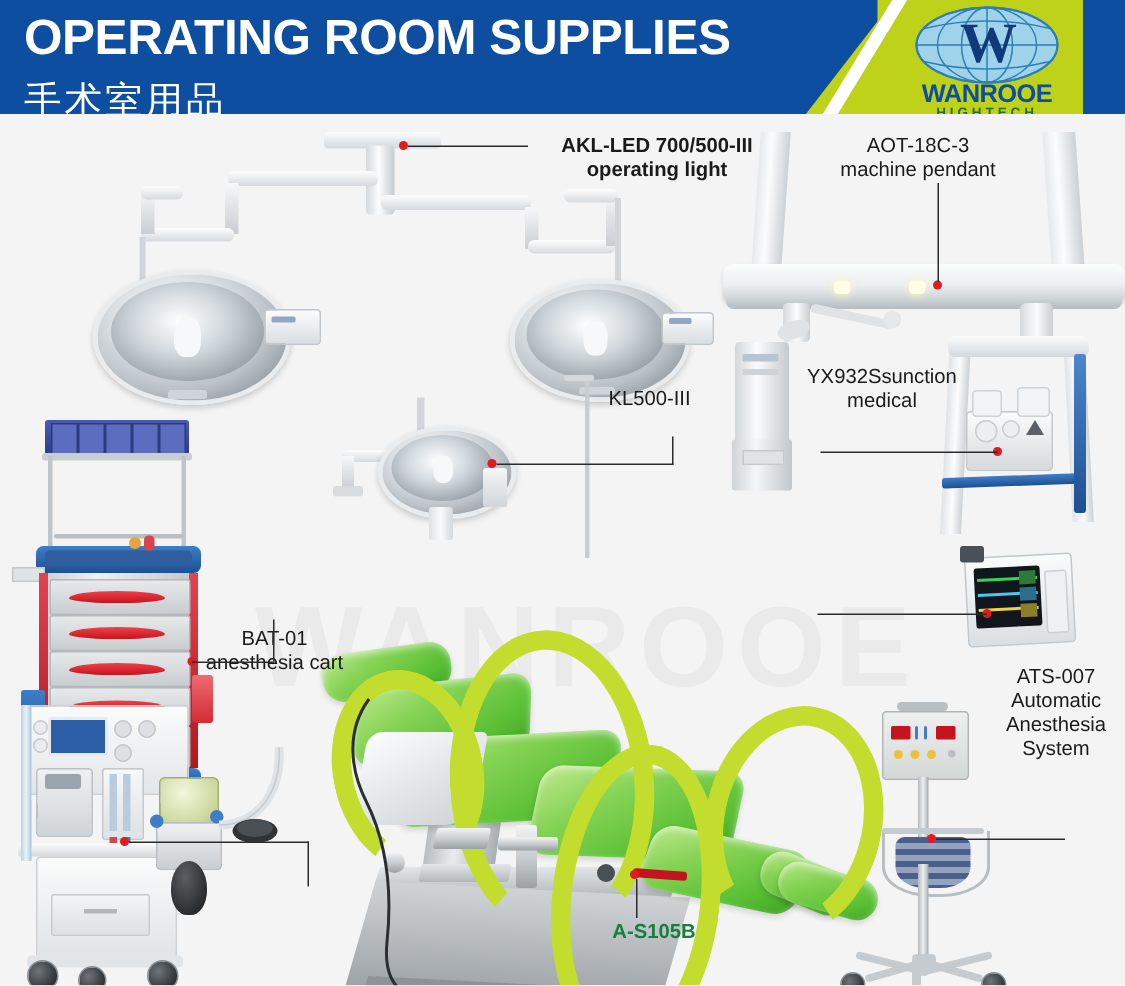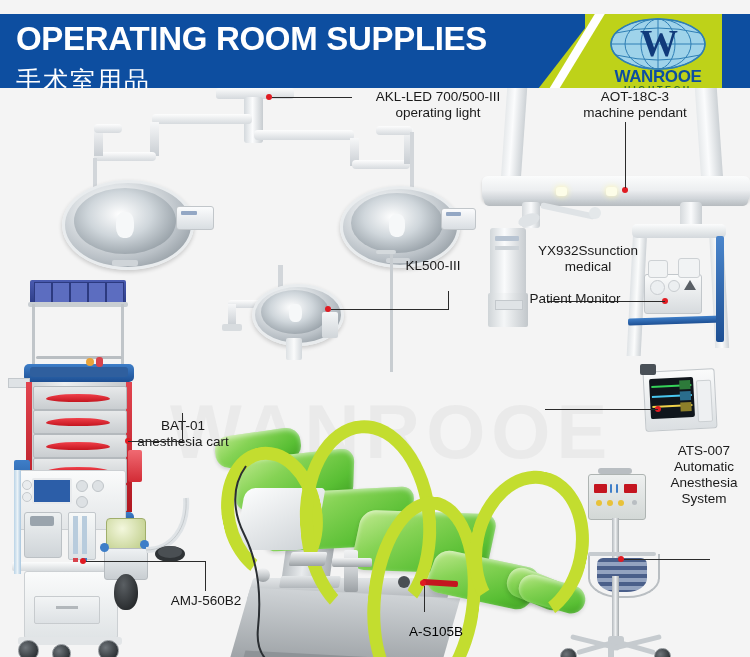--- a/index.html
+++ b/index.html
@@ -13,22 +13,22 @@
     position: relative;
     width: 750px;
     height: 657px;
     overflow: hidden;
     background: #f4f4f4;
   }
 
   
   #header {
     position: absolute;
-    left: 0; top: 14px;
-    width: 750px; height: 88px;
+    left: 0; top: 0;
+    width: 750px; height: 76px;
     background: #0d4ea0;
     overflow: hidden;
   }
   #header-green {
     position: absolute;
     right: 0; top: 0;
     width: 165px; height: 88px;
     background: #bed219;
   }
   #header-diagonal {
@@ -143,21 +143,21 @@
   
   .callout {
     position: absolute;
     text-align: center;
     font-size: 13.5px;
     line-height: 16px;
     color: #1a1a1a;
     white-space: nowrap;
     font-family: "Liberation Sans", sans-serif;
   }
-  .callout.red { color: #000000; font-weight: normal; margin-top: 11px; }
+  .callout.red { color: #15803d; font-weight: bold; }
   .leader {
     position: absolute;
     background: #2b2b2b;
   }
   .leader.h { height: 1px; }
   .leader.v { width: 1px; }
   .dot {
     position: absolute;
     width: 6px; height: 6px;
     border-radius: 50%;
@@ -575,59 +575,57 @@
       <div class="part" style="left:570px;top:552px;width:50px;height:5px;background:#c6cbcf;border-radius:3px;transform:rotate(14deg);"></div>
       <div class="part" style="left:612px;top:552px;width:50px;height:5px;background:#c6cbcf;border-radius:3px;transform:rotate(-14deg);"></div>
       <div class="part" style="left:576px;top:556px;width:46px;height:5px;background:#c6cbcf;border-radius:3px;transform:rotate(-16deg);"></div>
       <div class="part" style="left:610px;top:556px;width:46px;height:5px;background:#c6cbcf;border-radius:3px;transform:rotate(16deg);"></div>
       <div class="part" style="left:608px;top:556px;width:6px;height:22px;background:#c6cbcf;"></div>
       <div class="wheel" style="left:560px;top:560px;width:15px;height:15px;"></div>
       <div class="wheel" style="left:654px;top:560px;width:15px;height:15px;"></div>
 
     </div>
 
-    <div class="callout" style="left:348px;top:1px;width:180px;">
+    <div class="callout" style="left:348px;top:1px;width:180px;font-weight:bold;">
       <div>AKL-LED 700/500-III</div>
       <div>operating light</div>
     </div>
     <div class="leader h" style="left:272px;top:9px;width:80px;"></div>
     <div class="dot" style="left:266px;top:6px;"></div>
 
-    <div class="callout" style="left:555px;top:1px;width:160px;">
+    <div class="callout" style="left:532px;top:1px;width:160px;">
       <div>AOT-18C-3</div>
       <div>machine pendant</div>
     </div>
     <div class="leader v" style="left:625px;top:34px;height:66px;"></div>
 
     <div class="callout" style="left:370px;top:170px;width:126px;">
       <div>KL500-III</div>
     </div>
     <div class="leader h" style="left:331px;top:221px;width:118px;"></div>
     <div class="leader v" style="left:448px;top:203px;height:19px;"></div>
 
     <div class="callout" style="left:520px;top:155px;width:136px;">
       <div>YX932Ssunction</div>
       <div>medical</div>
     </div>
     <div class="leader h" style="left:547px;top:213px;width:118px;"></div>
 
     <div class="callout" style="left:508px;top:203px;width:134px;">
-      <div>Patient Monitor</div>
     </div>
     <div class="leader h" style="left:545px;top:321px;width:113px;"></div>
 
     <div class="callout" style="left:124px;top:330px;width:118px;">
       <div>BAT-01</div>
       <div>anesthesia cart</div>
     </div>
     <div class="leader h" style="left:128px;top:353px;width:55px;"></div>
     <div class="leader v" style="left:182px;top:325px;height:28px;"></div>
 
     <div class="callout" style="left:120px;top:505px;width:172px;">
-      <div>AMJ-560B2</div>
     </div>
     <div class="leader h" style="left:86px;top:473px;width:120px;"></div>
     <div class="leader v" style="left:205px;top:473px;height:30px;"></div>
 
     <div class="callout red" style="left:362px;top:525px;width:148px;">
       <div>A-S105B</div>
     </div>
     <div class="leader v" style="left:424px;top:498px;height:26px;"></div>
 
     <div class="callout" style="left:660px;top:355px;width:88px;">

